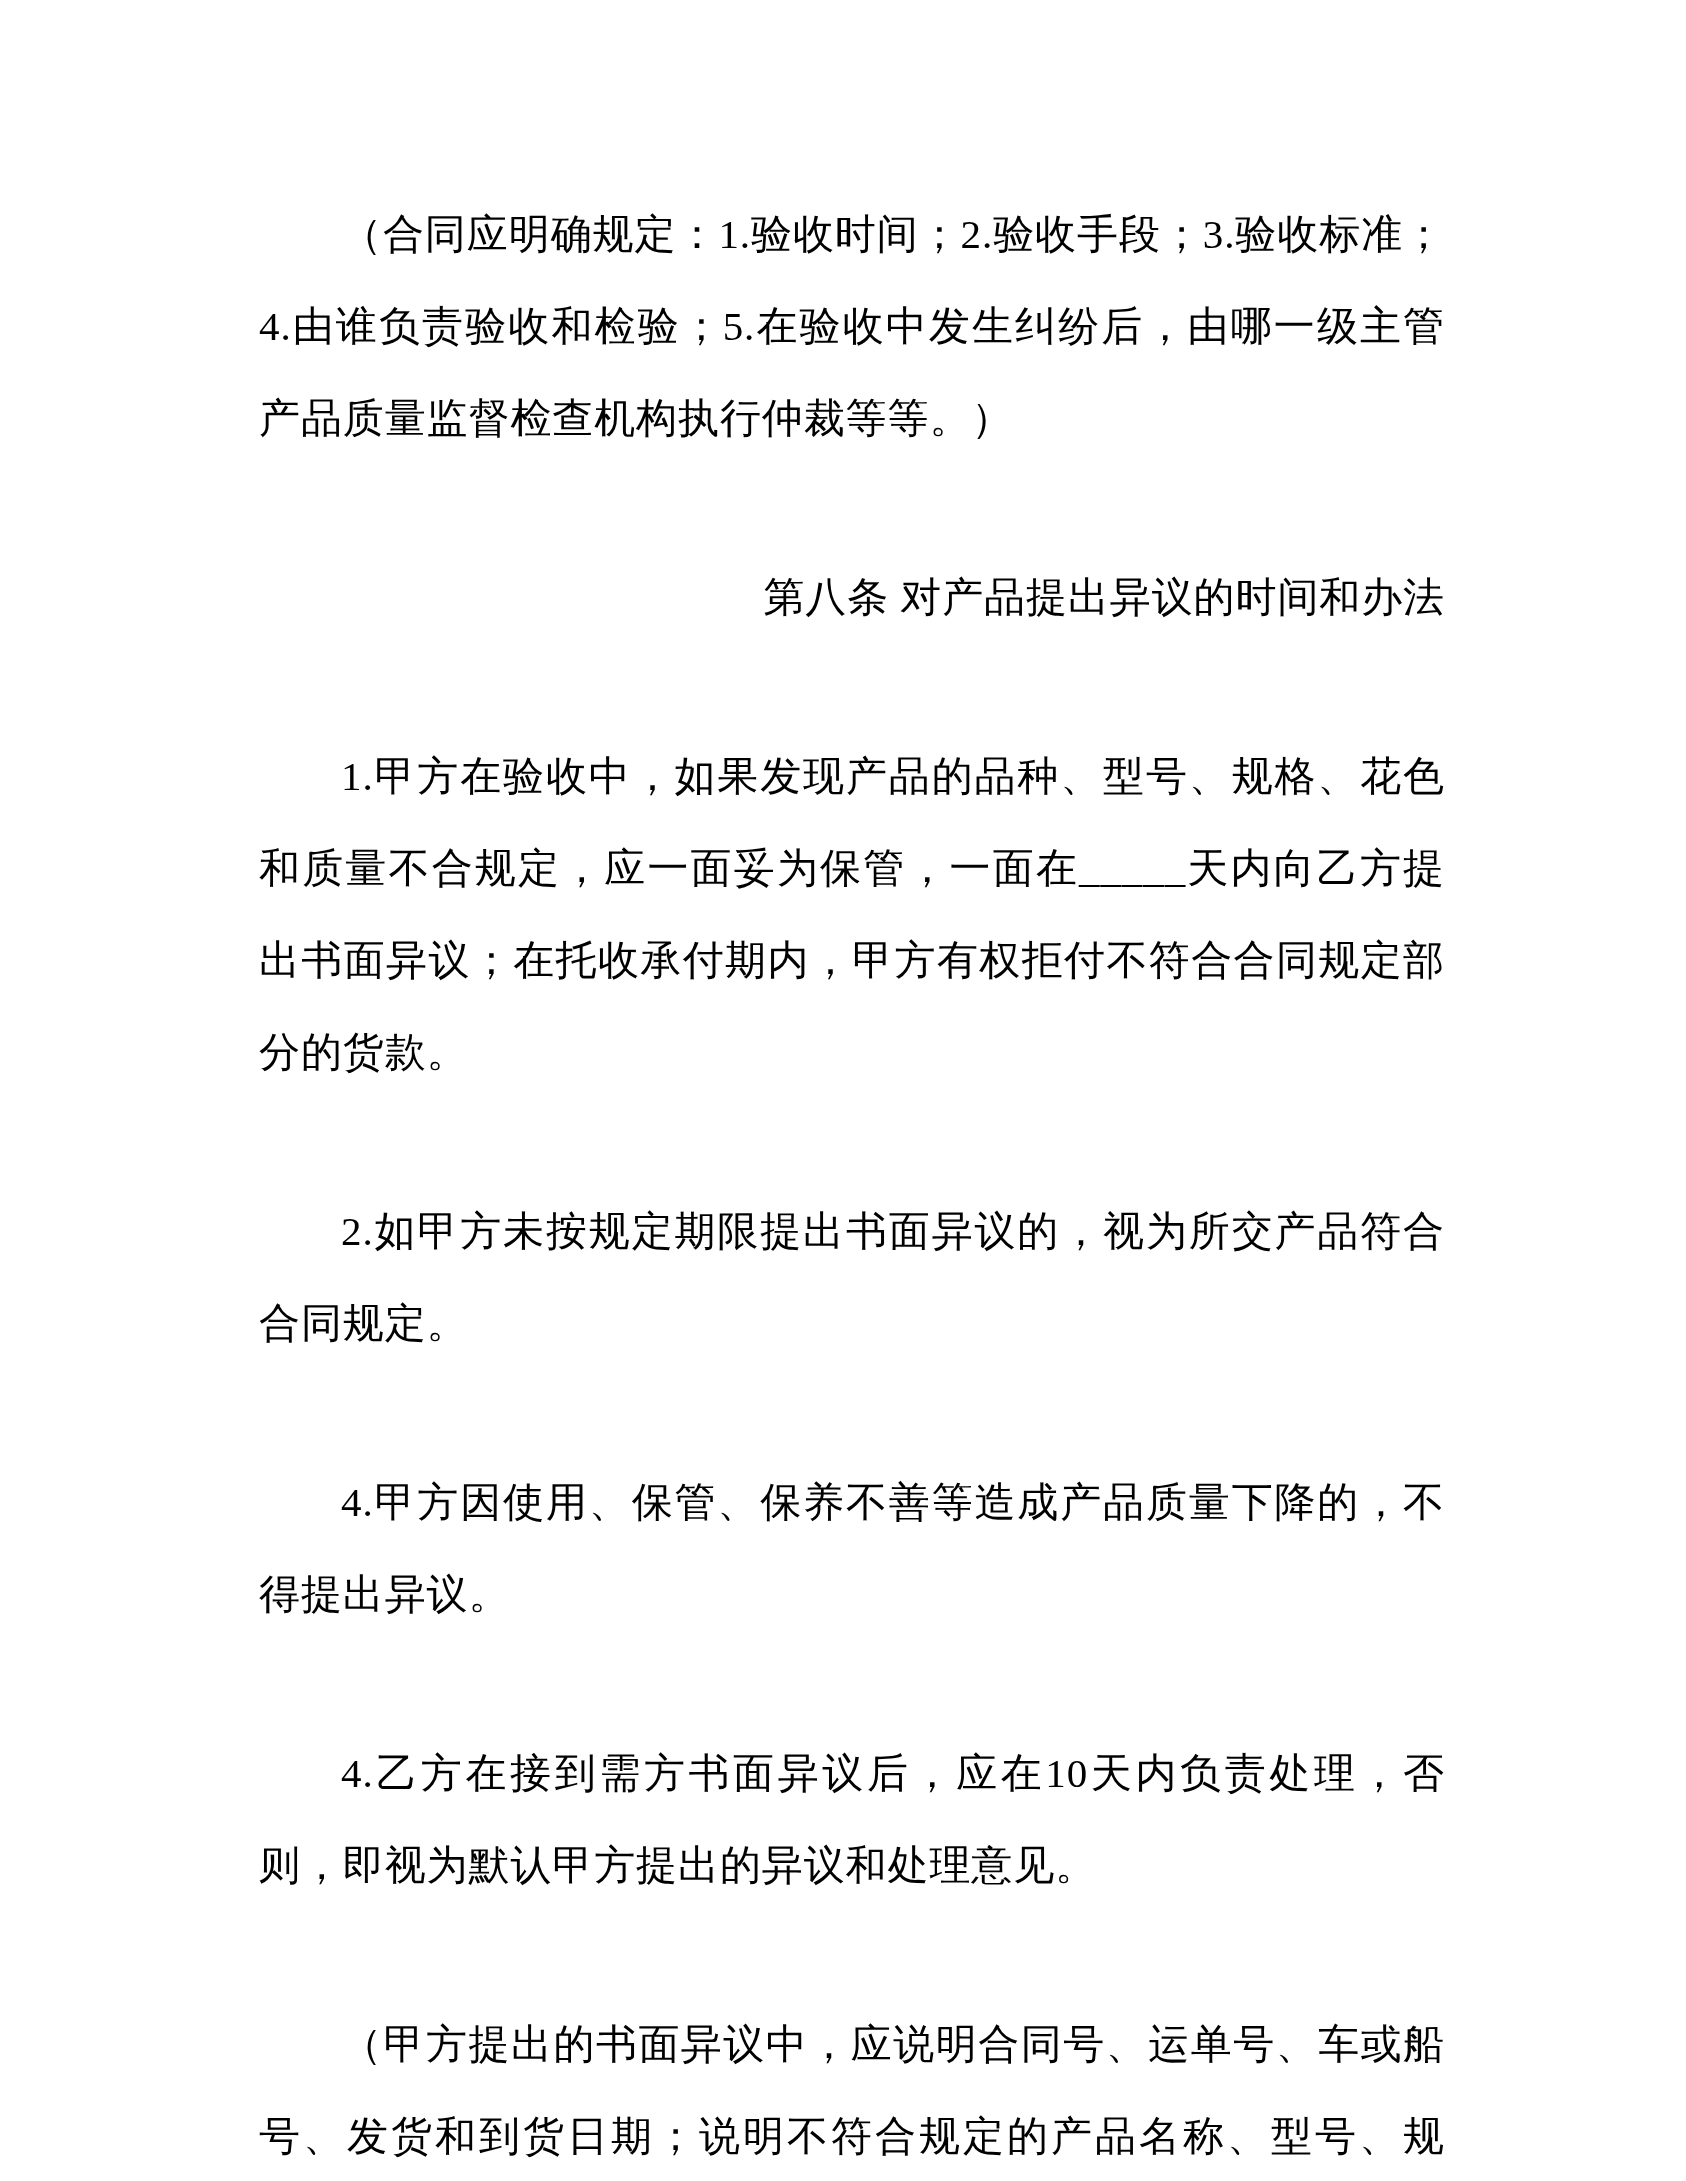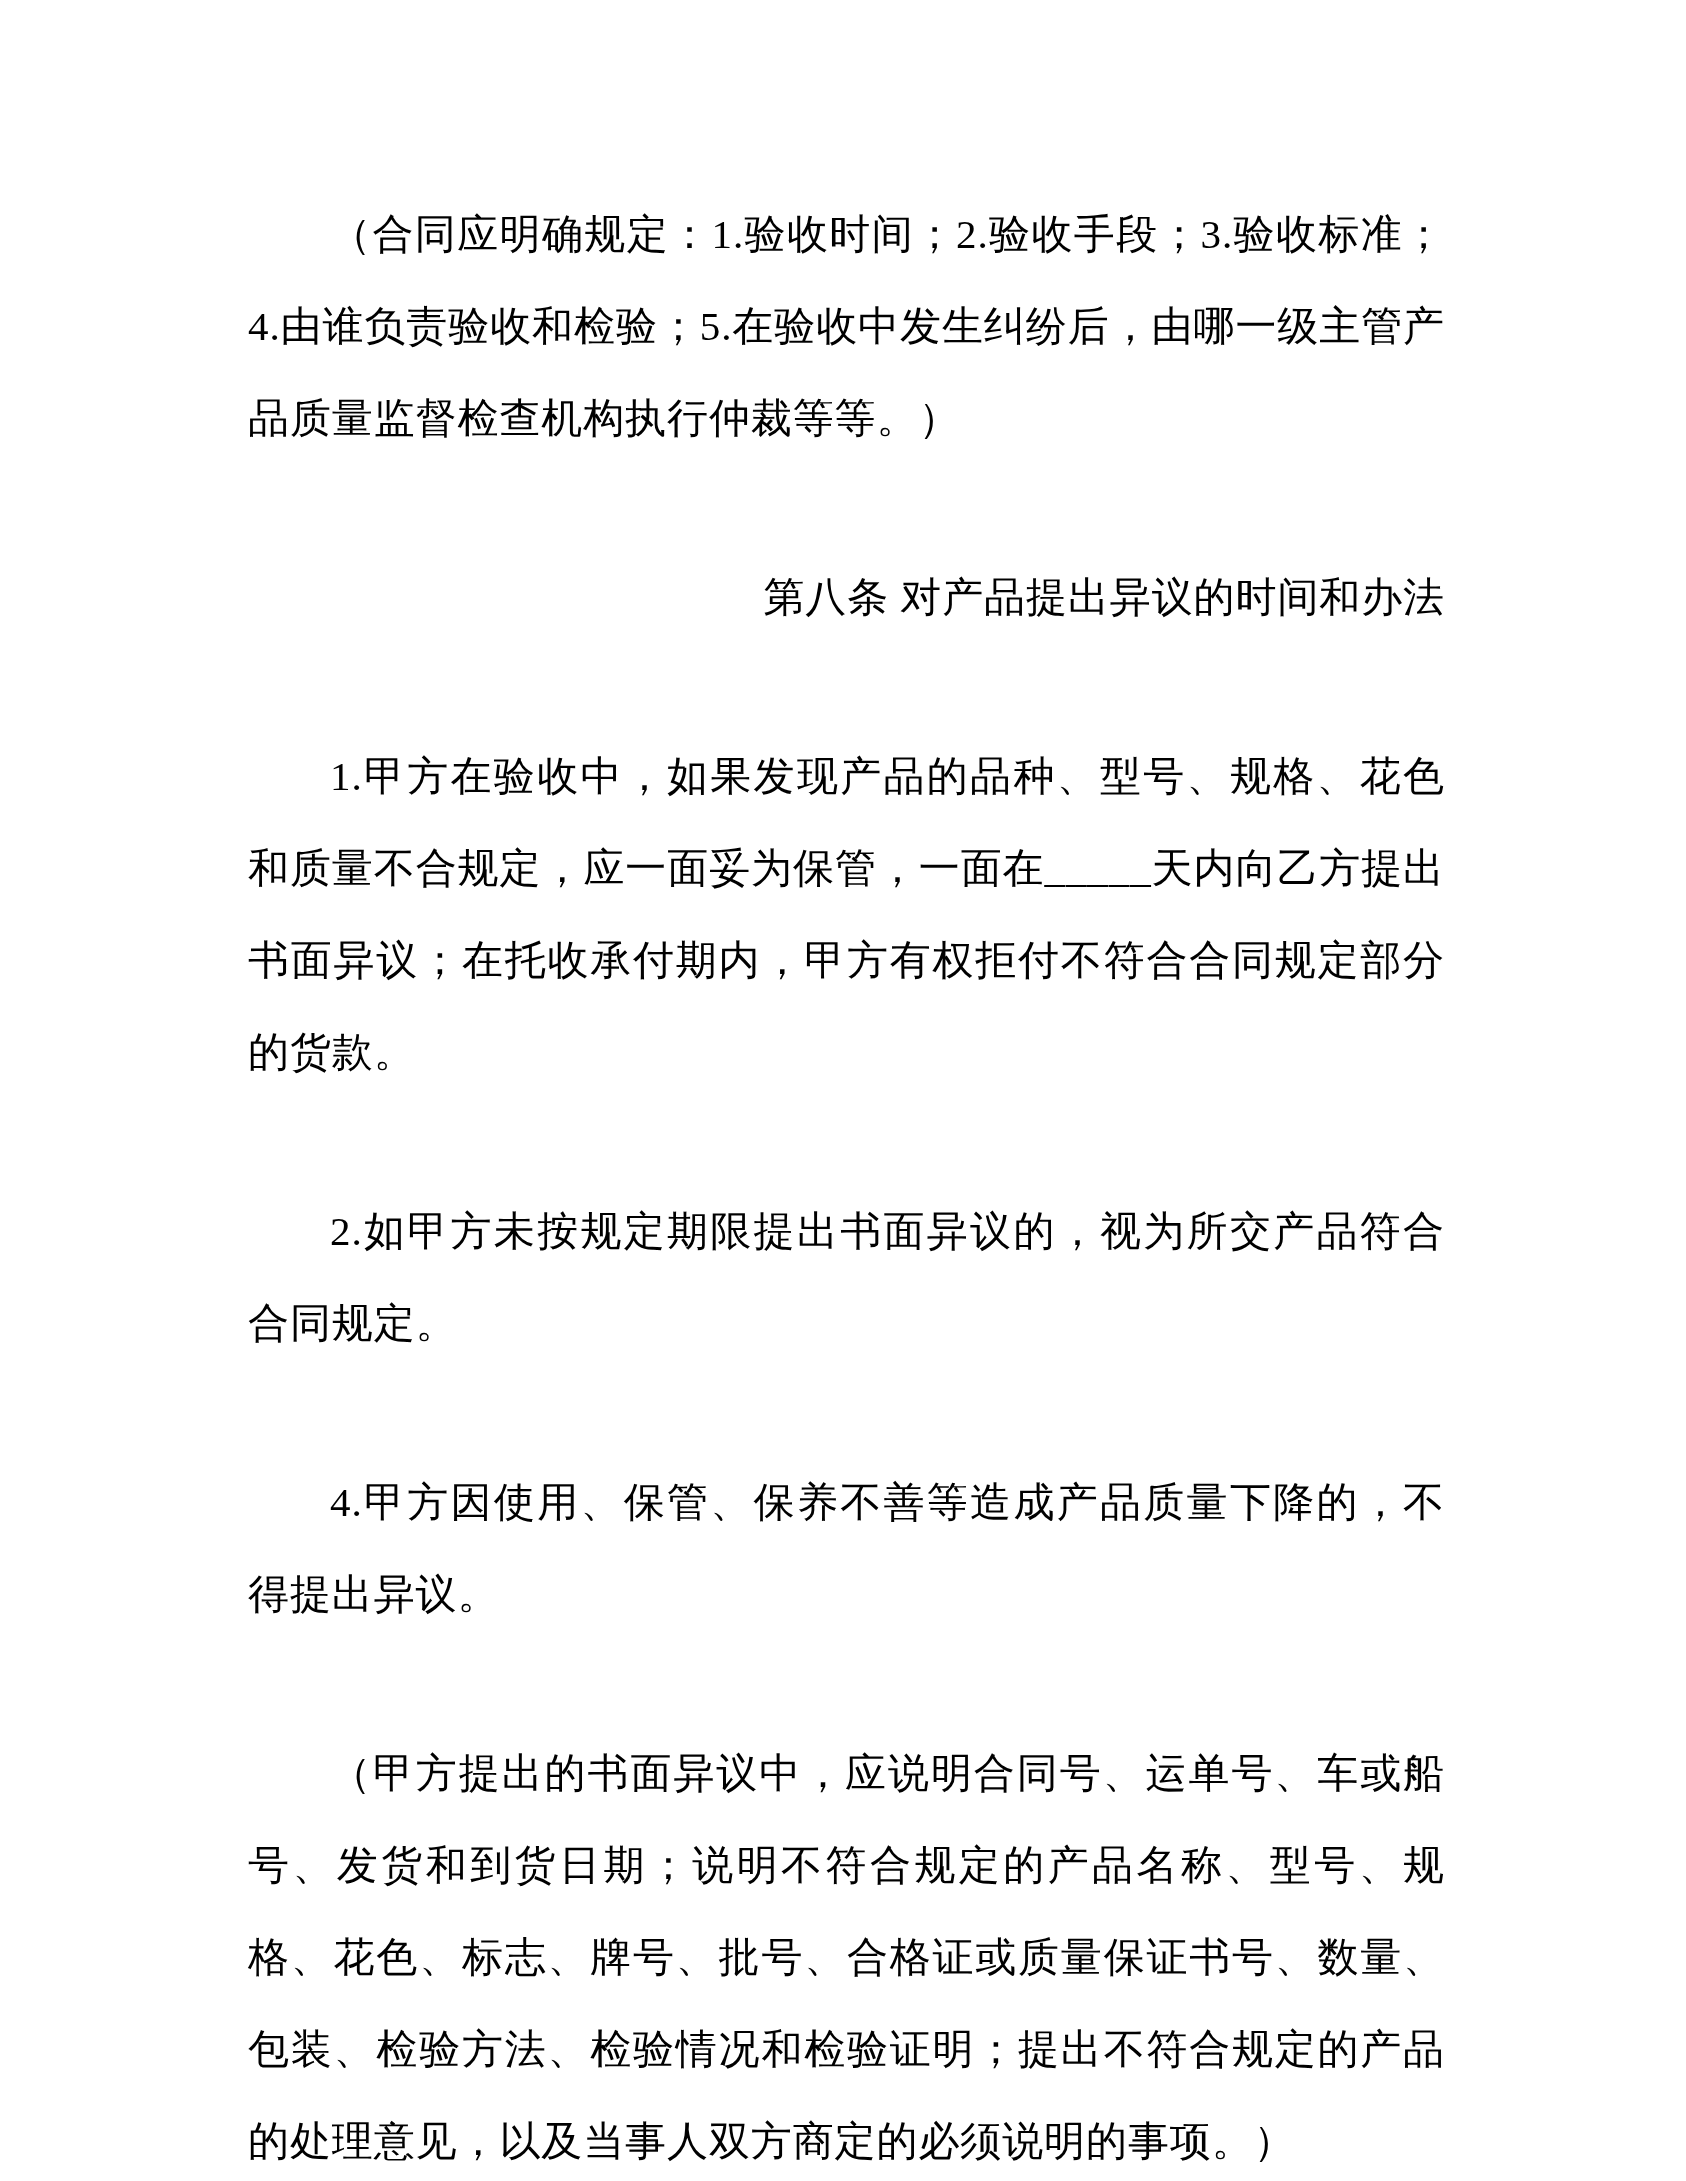--- a/index.html
+++ b/index.html
@@ -16,21 +16,21 @@
     .page {
       box-sizing: border-box;
       width: 1686px;
       min-height: 2182px;
       padding: 188px 241px 110px 248px;
       background: #ffffff;
     }
     .para {
       font-size: 41px;
       line-height: 92px;
-      margin: 0 0 87px 0;
+      margin: 0 0 87px 11px;
       text-indent: 2em;
       text-align: justify;
       letter-spacing: 0.9px;
       word-break: break-all;
     }
     .para.heading {
       text-align: right;
       font-weight: normal;
     }
   </style>
@@ -41,16 +41,17 @@
   <p class="para">（合同应明确规定：1.验收时间；2.验收手段；3.验收标准；4.由谁负责验收和检验；5.在验收中发生纠纷后，由哪一级主管产品质量监督检查机构执行仲裁等等。）</p>
 
   <p class="para heading">第八条 对产品提出异议的时间和办法</p>
 
   <p class="para">1.甲方在验收中，如果发现产品的品种、型号、规格、花色和质量不合规定，应一面妥为保管，一面在_____天内向乙方提出书面异议；在托收承付期内，甲方有权拒付不符合合同规定部分的货款。</p>
 
   <p class="para">2.如甲方未按规定期限提出书面异议的，视为所交产品符合合同规定。</p>
 
   <p class="para">4.甲方因使用、保管、保养不善等造成产品质量下降的，不得提出异议。</p>
 
+  <p class="para">4.乙方在接到需方书面异议后，应在10天内负责处理，否则，即视为默认甲方提出的异议和处理意见。</p>
 
   <p class="para">（甲方提出的书面异议中，应说明合同号、运单号、车或船号、发货和到货日期；说明不符合规定的产品名称、型号、规格、花色、标志、牌号、批号、合格证或质量保证书号、数量、包装、检验方法、检验情况和检验证明；提出不符合规定的产品的处理意见，以及当事人双方商定的必须说明的事项。）</p>
 </div>
 
 
 </body></html>

